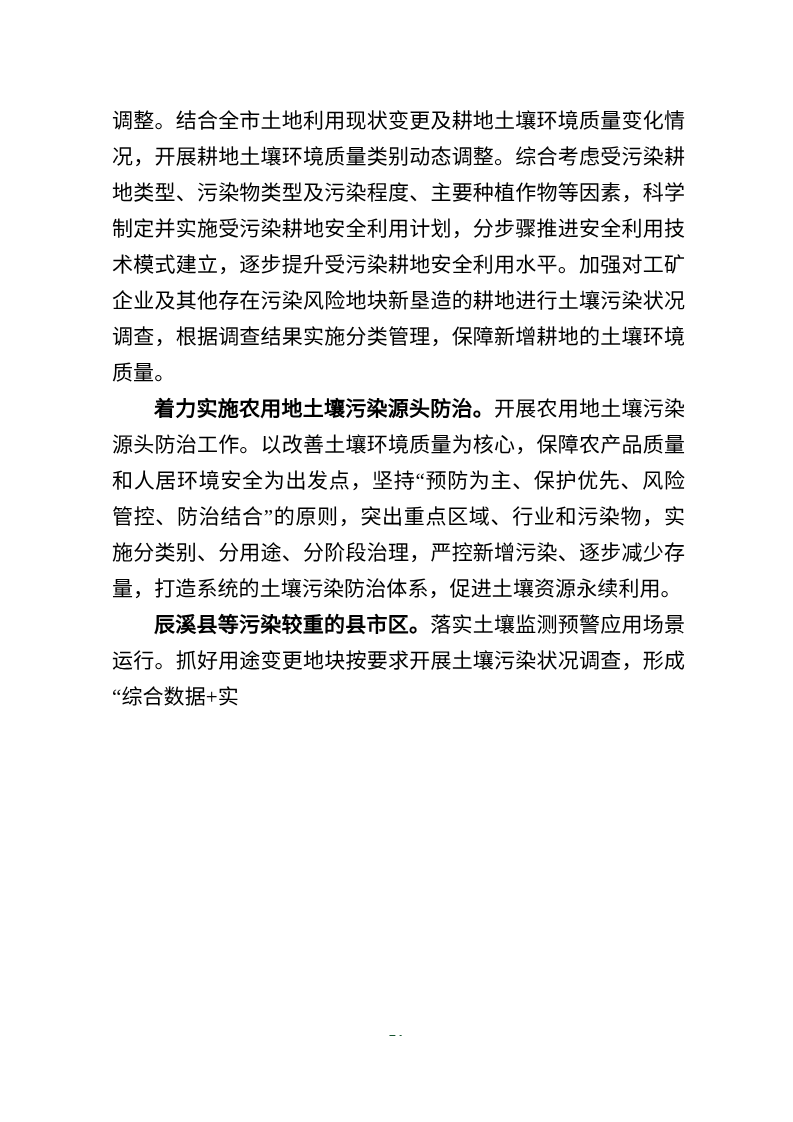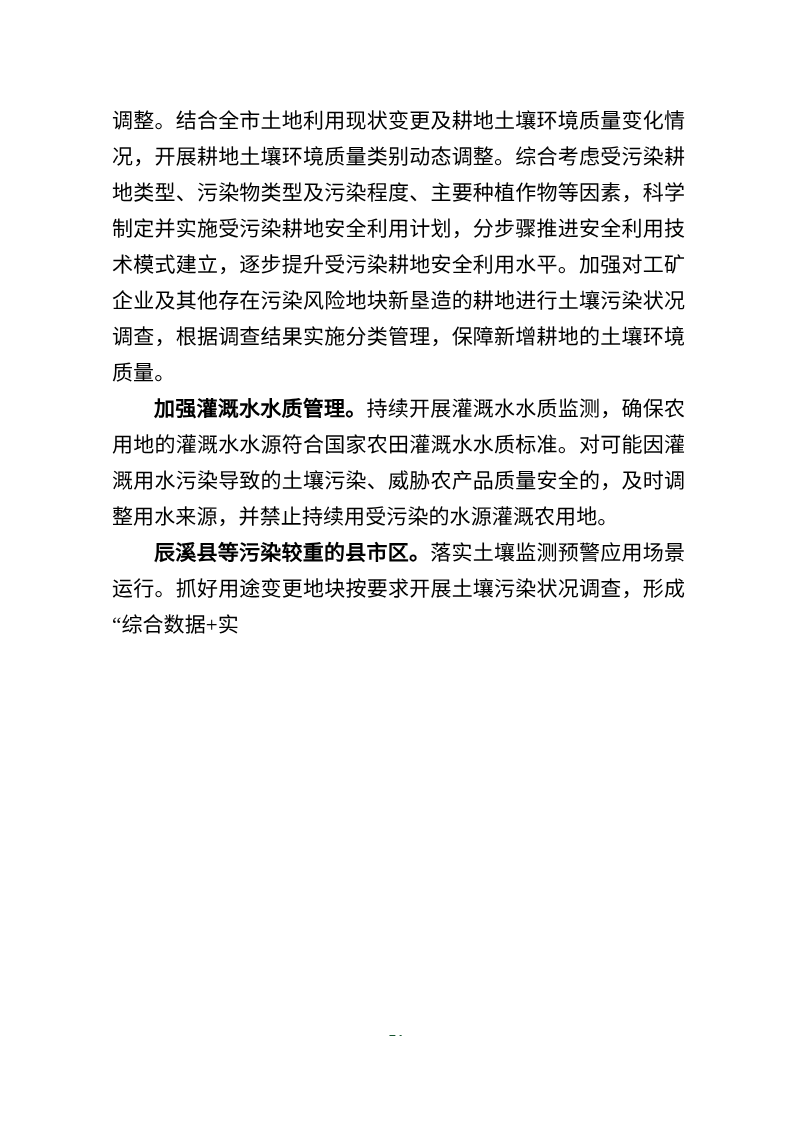--- a/index.html
+++ b/index.html
@@ -53,23 +53,23 @@
   }
 </style>
 </head>
 <body>
 
 <div class="page">
   <div class="content">
 
     <p class="para"><span class="lead"></span><span>调整。结合全市土地利用现状变更及耕地土壤环境质量变化情况，开展耕地土壤环境质量类别动态调整。综合考虑受污染耕地类型、污染物类型及污染程度、主要种植作物等因素，科学制定并实施受污染耕地安全利用计划，分步骤推进安全利用技术模式建立，逐步提升受污染耕地安全利用水平。加强对工矿企业及其他存在污染风险地块新垦造的耕地进行土壤污染状况调查，根据调查结果实施分类管理，保障新增耕地的土壤环境质量。</span></p>
 
+    <p class="para indent"><span class="lead">着力实施农用地土壤污染源头防治。</span><span>开展农用地土壤污染源头防治工作。以改善土壤环境质量为核心，保障农产品质量和人居环境安全为出发点，坚持“预防为主、保护优先、风险管控、防治结合”的原则，突出重点区域、行业和污染物，实施分类别、分用途、分阶段治理，严控新增污染、逐步减少存量，打造系统的土壤污染防治体系，促进土壤资源永续利用。</span></p>
 
 
-    <p class="para indent"><span class="lead">加强灌溉水水质管理。</span><span>持续开展灌溉水水质监测，确保农用地的灌溉水水源符合国家农田灌溉水水质标准。对可能因灌溉用水污染导致的土壤污染、威胁农产品质量安全的，及时调整用水来源，并禁止持续用受污染的水源灌溉农用地。</span></p>
 
     <p class="para indent"><span class="lead">辰溪县等污染较重的县市区。</span><span>落实土壤监测预警应用场景运行。抓好用途变更地块按要求开展土壤污染状况调查，形成“综合数据+实</span></p>
 
   </div>
 
   <div class="footer">
     <span class="page-number">51</span>
   </div>
 </div>
 

